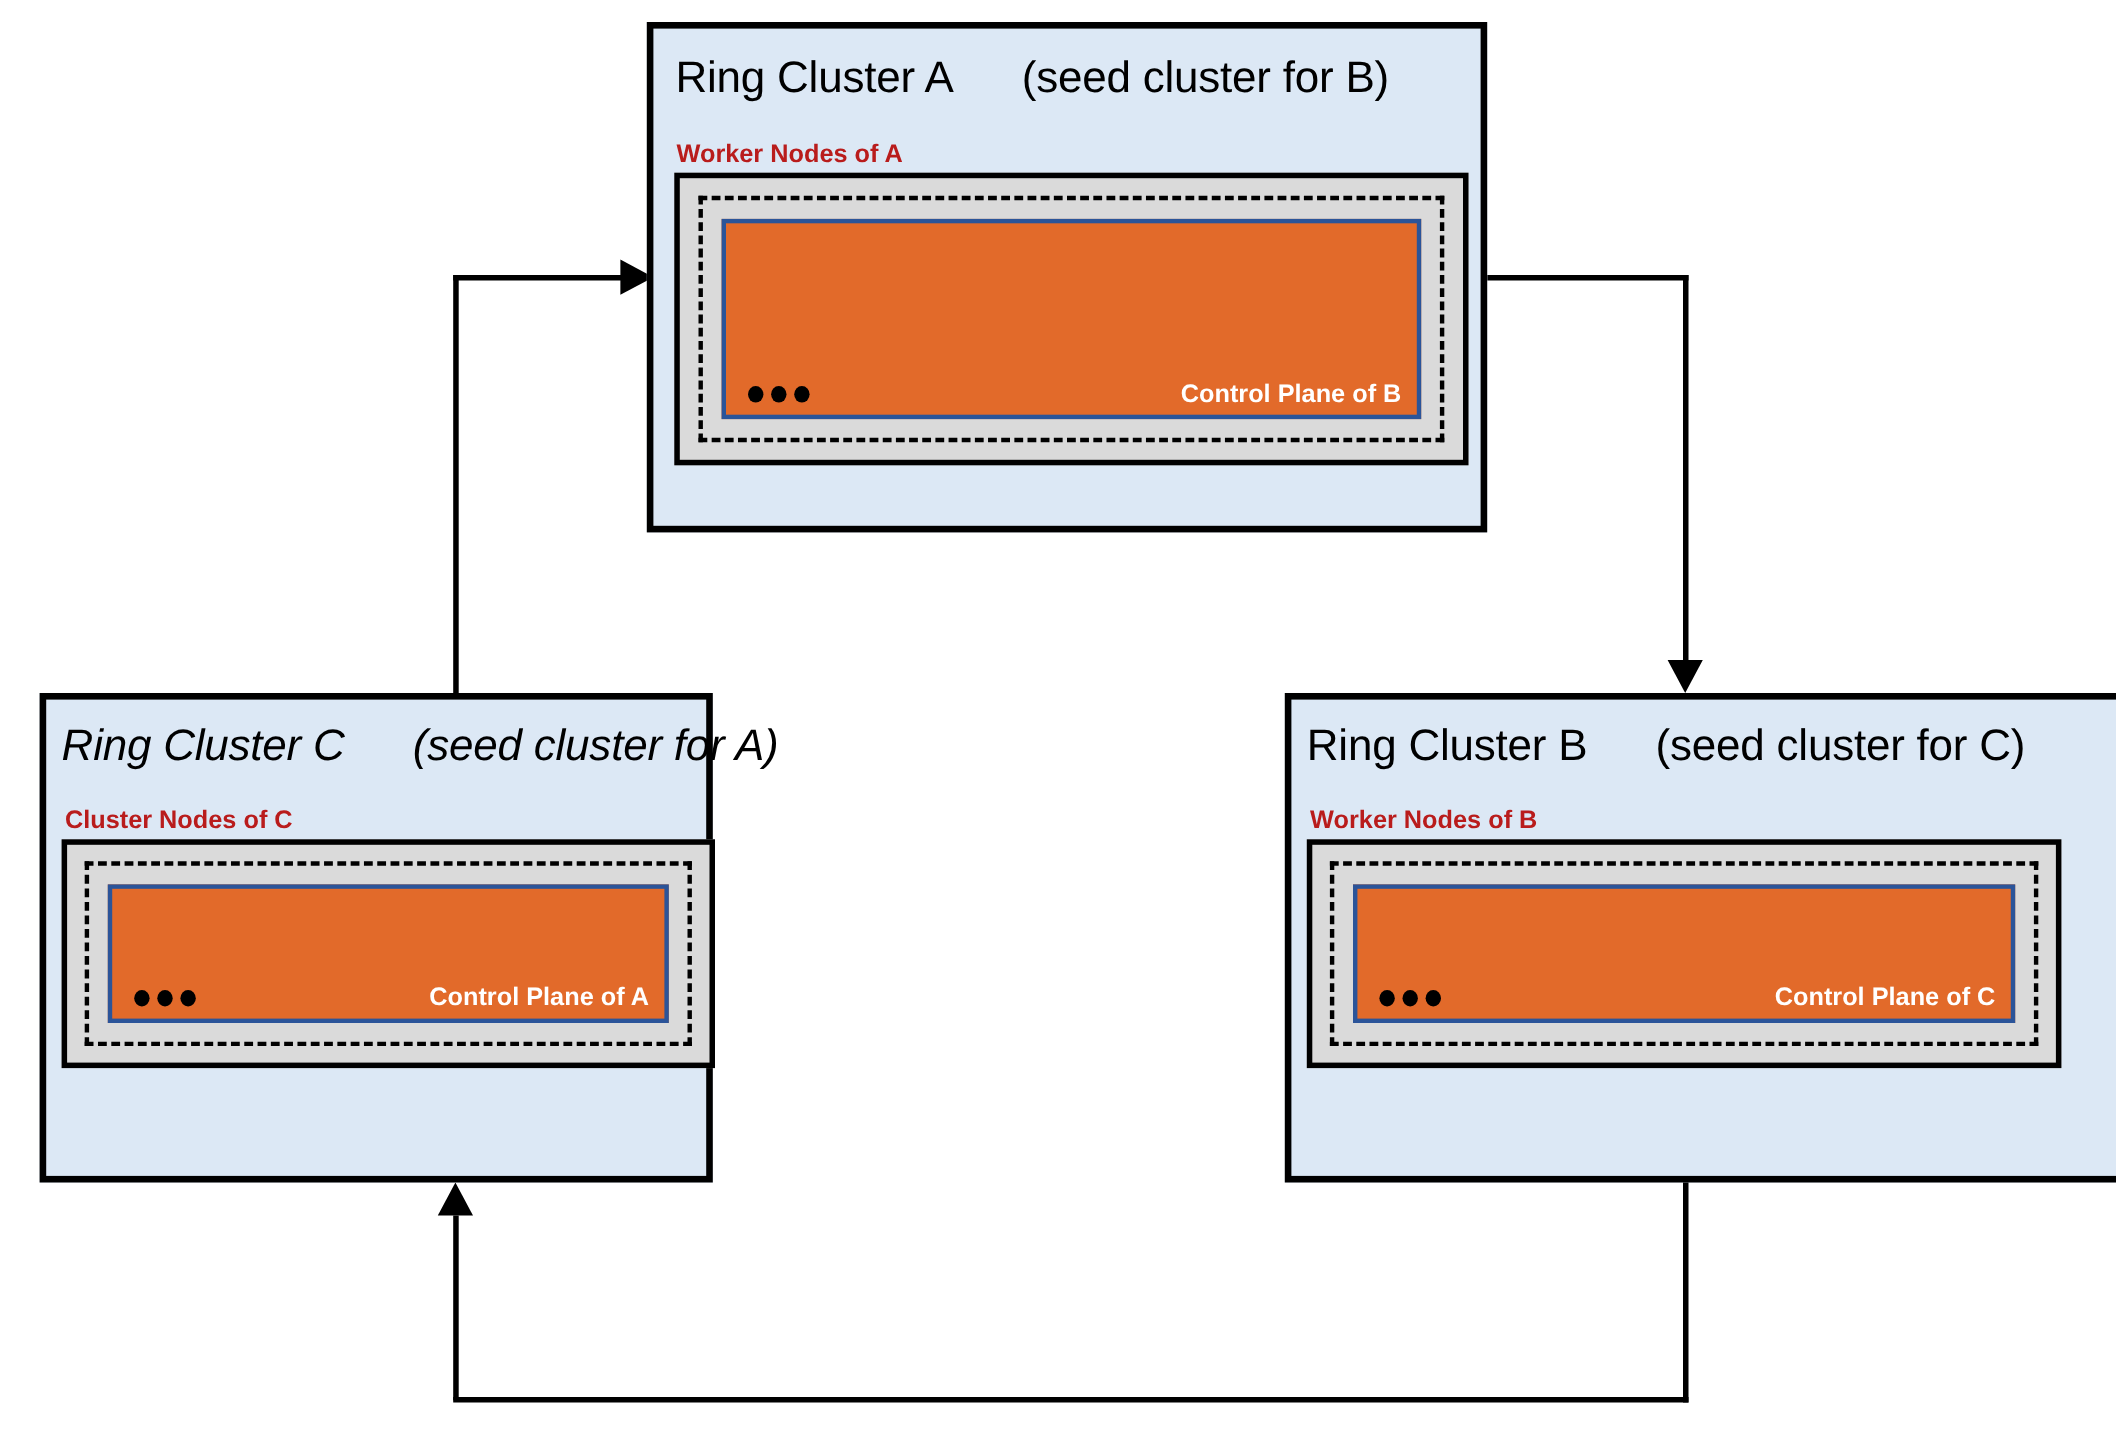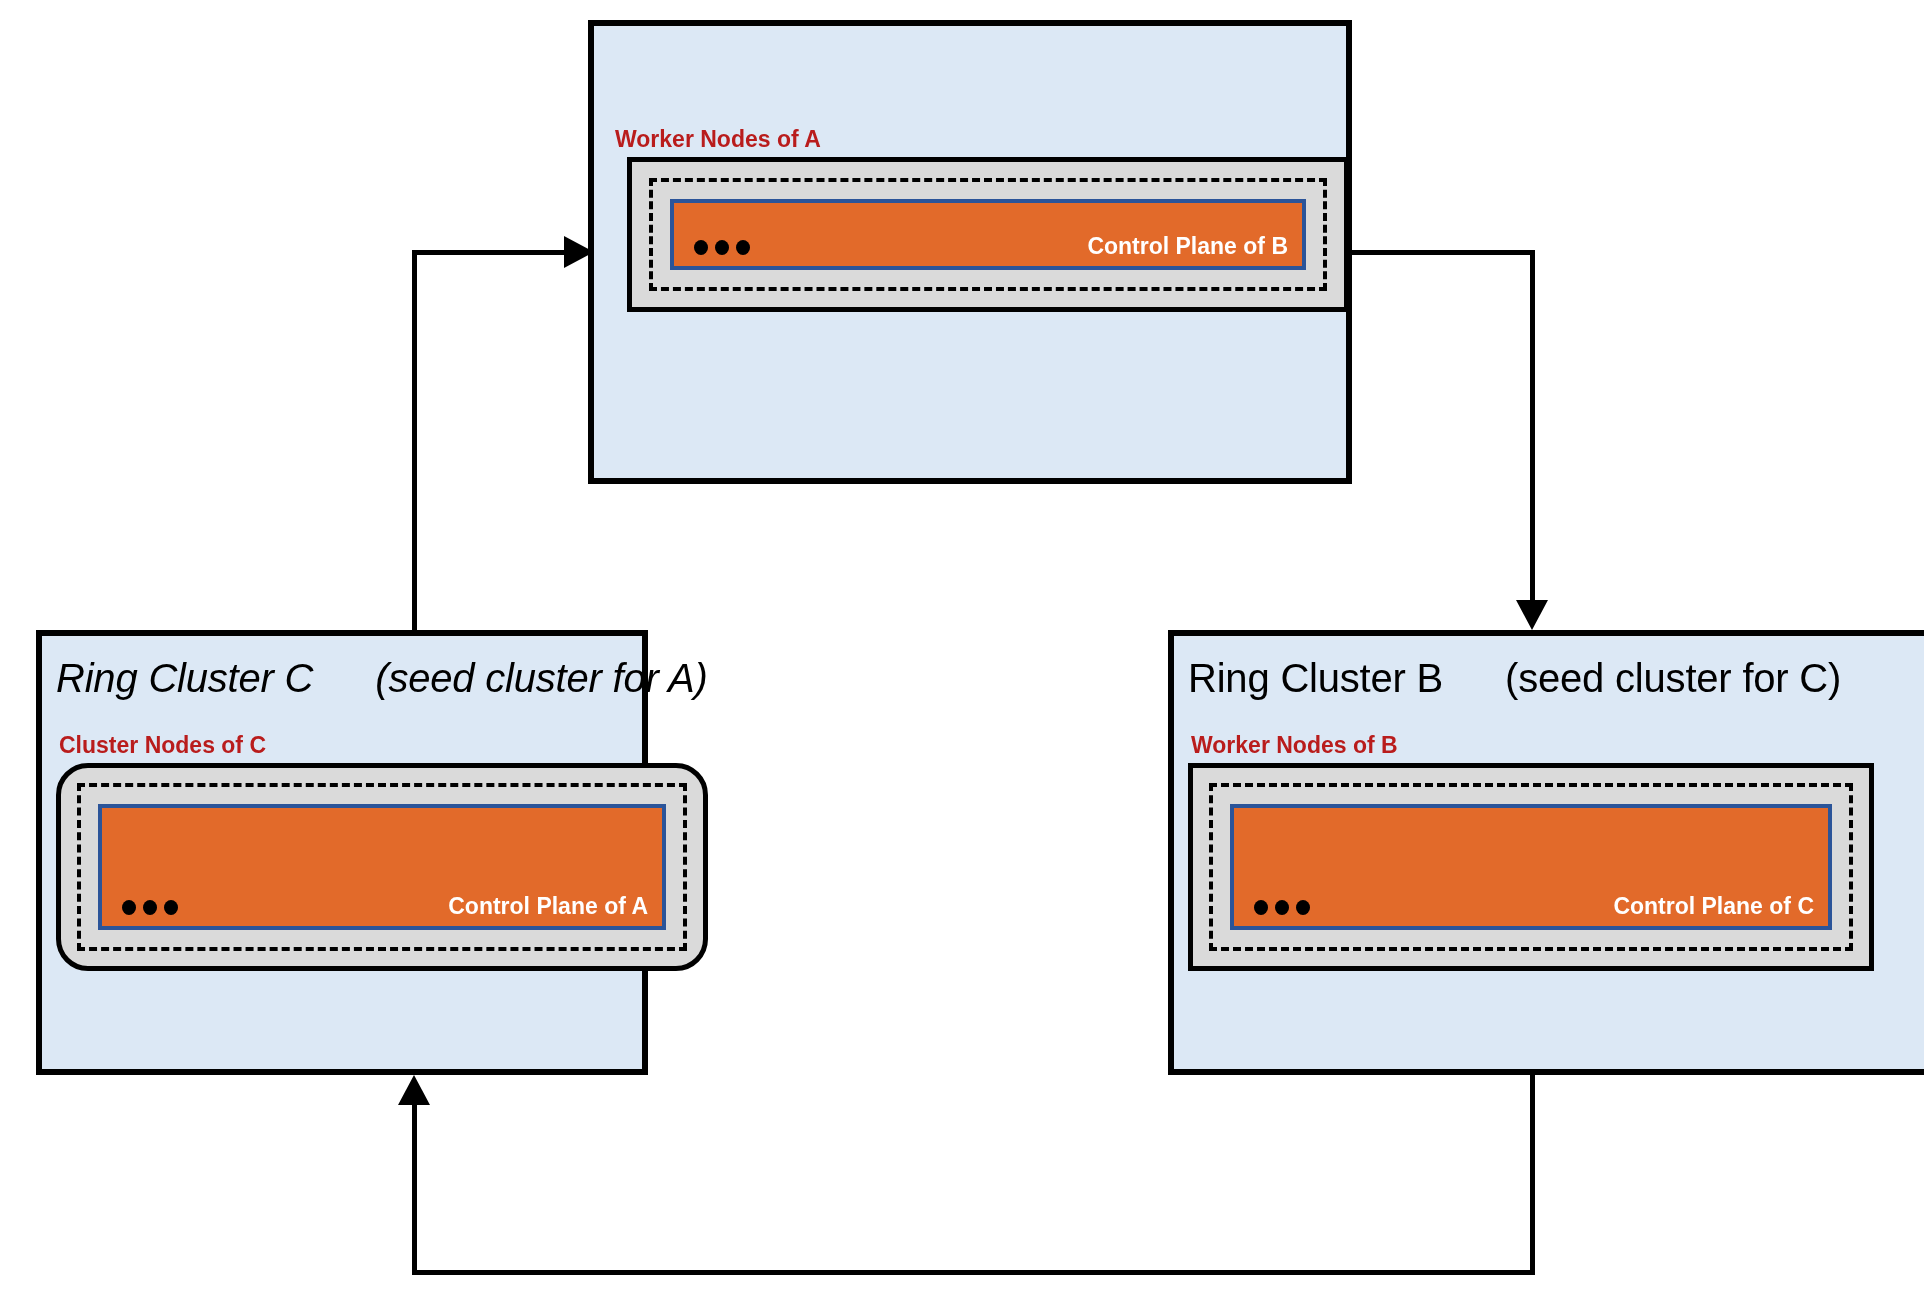--- a/index.html
+++ b/index.html
@@ -129,42 +129,45 @@
   <div class="conn conn-h" style="left:1352px; top:250px; width:183px;"></div>
   <div class="conn conn-v" style="left:1530px; top:250px; height:355px;"></div>
   <div class="arrowhead arrow-down" style="left:1516px; top:600px;"></div>
 
   <div class="conn conn-v" style="left:1530px; top:1070px; height:205px;"></div>
   <div class="conn conn-h" style="left:412px; top:1270px; width:1123px;"></div>
   <div class="conn conn-v" style="left:412px; top:1105px; height:168px;"></div>
   <div class="arrowhead arrow-up" style="left:398px; top:1075px;"></div>
 
   <div class="cluster" style="left:588px; top:20px; width:764px; height:464px;">
+    <div class="cluster-title" style="left:20px; top:23px;">
+      <span>Ring Cluster A</span><span class="seed">(seed cluster for B)</span>
+    </div>
     <div class="worker-label" style="left:21px; top:100px;">Worker Nodes of A</div>
 
-    <div class="worker-box" style="left:33px; top:131px; width:722px; height:155px;text-align:center;">
+    <div class="worker-box" style="left:19px; top:131px; width:722px; height:266px;text-align:center;">
       <div class="dashed-frame" style="left:17px; top:16px; right:17px; bottom:16px;"></div>
       <div class="control-plane" style="left:38px; top:37px; right:38px; bottom:37px;">
         <div class="cp-dots">
           <i></i>
             <i></i>
             <i></i>
         </div>
         <div class="cp-label">Control Plane of B</div>
       </div>
     </div>
   </div>
 
   <div class="cluster" style="left:36px; top:630px; width:612px; height:445px;">
     <div class="cluster-title" style="left:14px; top:20px;font-style:italic;">
       <span>Ring Cluster C</span><span class="seed">(seed cluster for A)</span>
     </div>
     <div class="worker-label" style="left:17px; top:96px;">Cluster Nodes of C</div>
 
-    <div class="worker-box" style="left:14px; top:127px; width:652px; height:208px;border-radius:32px;">
+    <div class="worker-box" style="left:14px; top:127px; width:594px; height:208px;">
       <div class="dashed-frame" style="left:16px; top:15px; right:16px; bottom:15px;"></div>
       <div class="control-plane" style="left:37px; top:36px; right:37px; bottom:36px;">
         <div class="cp-dots">
           <i></i>
             <i></i>
             <i></i>
         </div>
         <div class="cp-label">Control Plane of A</div>
       </div>
     </div>

